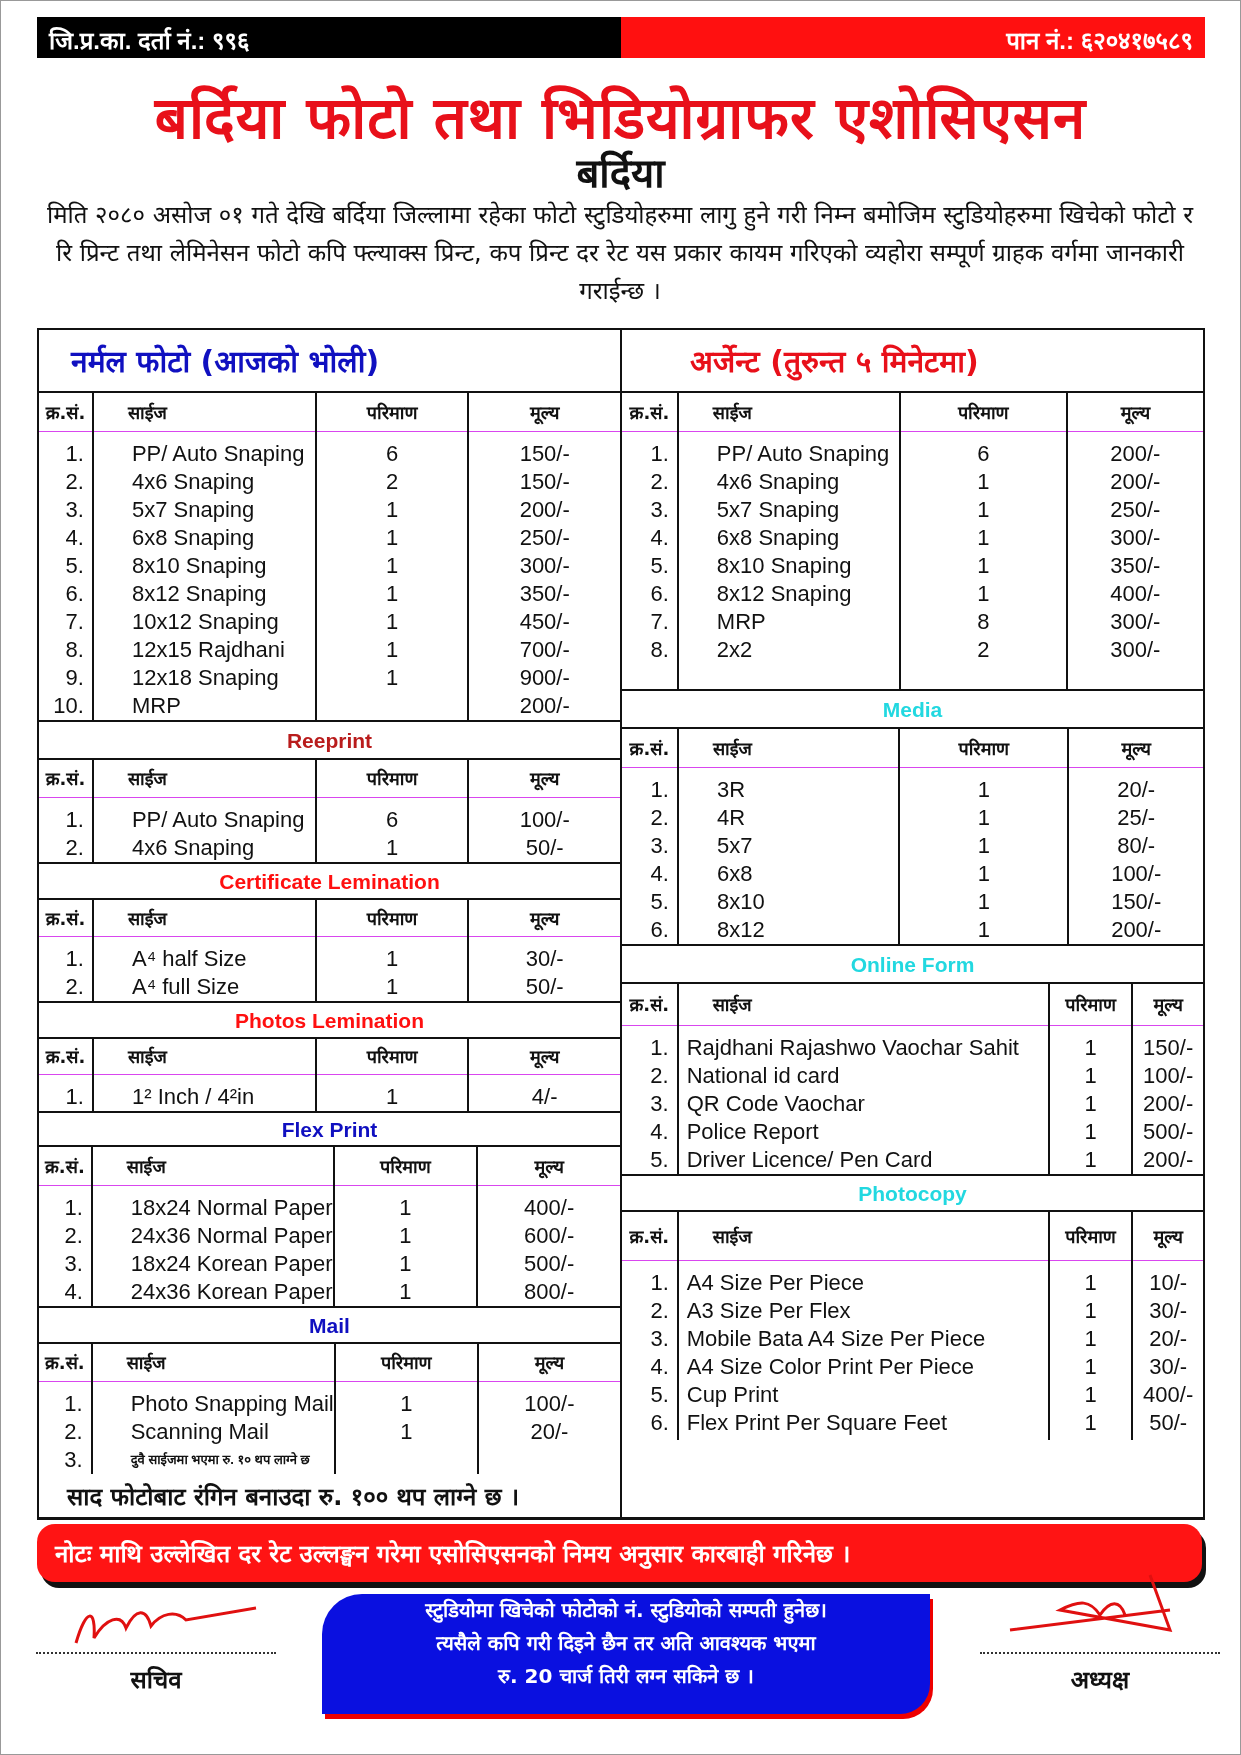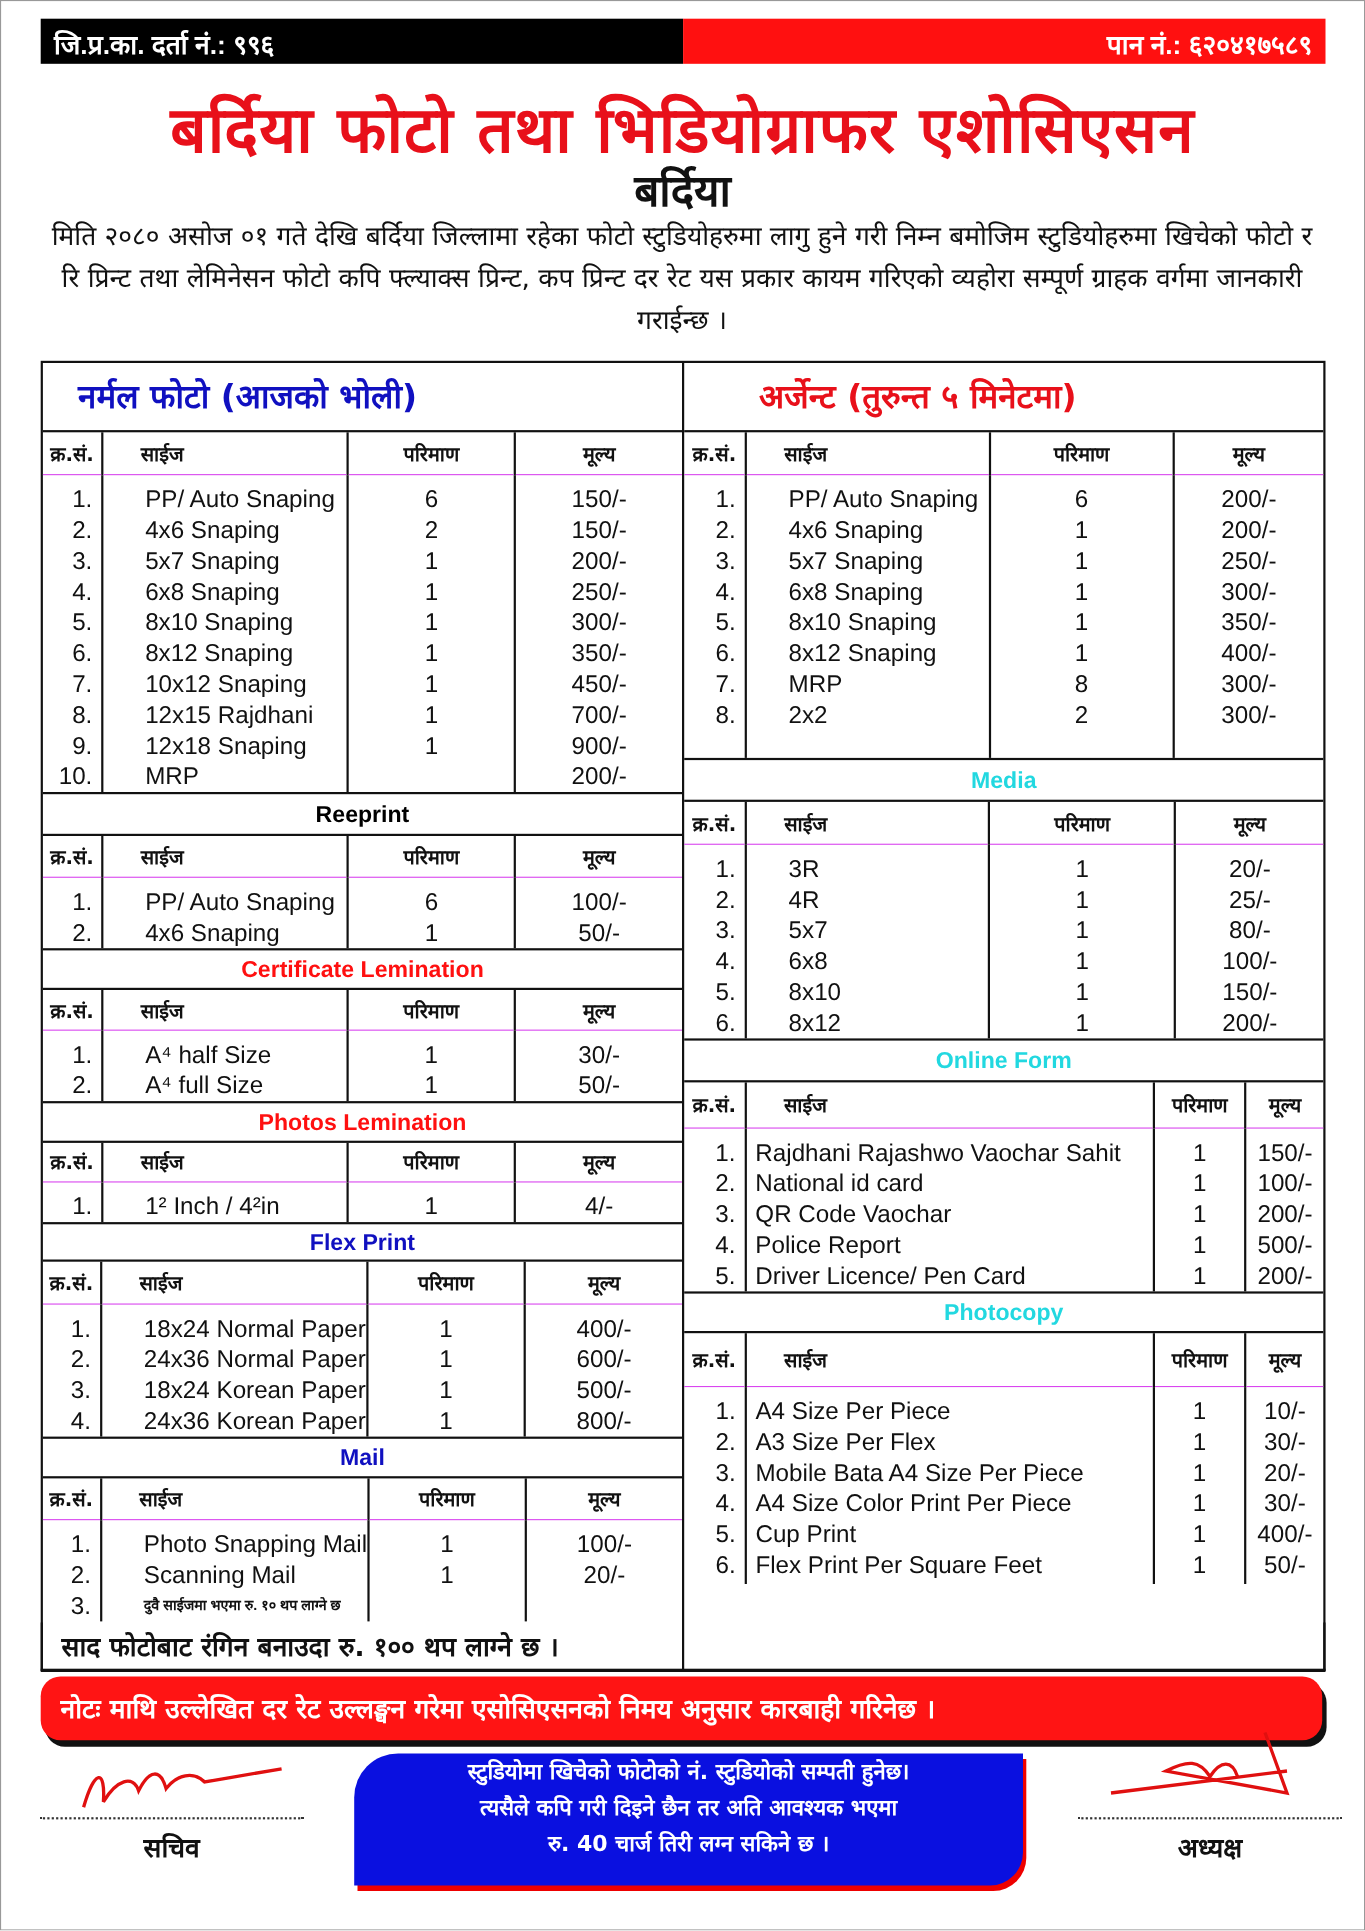--- a/index.html
+++ b/index.html
@@ -32,21 +32,21 @@
   td { font-size: 22px; border-right: 2px solid #111; vertical-align: top; padding-top: 2px; line-height: 28px; }
   td.num { text-align: right; padding-right: 8px; }
   td.sz { padding-left: 38px; }
   td.qty { text-align: center; }
   td.price { text-align: center; }
   .cell-line { display: block; height: 28px; white-space: nowrap; }
   tbody.body-row td { padding-top: 8px; }
   .sect { border-bottom: 2px solid #111; }
   .sect:last-child { border-bottom: none; }
 
-  .footer-row { position: absolute; left: 37px; top: 1475px; width: 1168px; height: 44px; border: 2px solid #111; border-top: none; font-size: 24px; font-weight: bold; padding: 4px 17px; font-family: "DejaVu Sans", sans-serif; }
+  .footer-row { position: absolute; left: 37px; top: 1475px; width: 1168px; height: 44px; border: 2px solid #111; border-top: none; font-size: 24px; font-weight: bold; padding: 4px 28px; font-family: "DejaVu Sans", sans-serif; }
 
   .note-bar { position: absolute; left: 37px; top: 1524px; width: 1165px; height: 58px; background: #ff1414; border-radius: 18px; color: #fff; font-size: 24px; font-weight: bold; padding: 12px 18px; box-shadow: 4px 6px 0 #111; white-space: nowrap; font-family: "DejaVu Sans", sans-serif; overflow: hidden; }
 
   .blue-box { position: absolute; left: 322px; top: 1594px; width: 608px; height: 120px; background: #0a10e0; color: #fff; border-radius: 40px 0 30px 0; text-align: center; font-size: 20px; font-weight: bold; line-height: 33px; box-shadow: 3px 5px 0 #e00; font-family: "DejaVu Sans", sans-serif; }
 
   .sig { position: absolute; top: 1640px; width: 240px; text-align: center; }
   .sig.left { left: 36px; }
   .sig.right { left: 980px; }
   .sig .dots { border-bottom: 2px dotted #333; height: 14px; margin-bottom: 8px; }
   .sig .role { font-size: 24px; font-weight: bold; font-family: "DejaVu Sans", sans-serif; }
@@ -133,21 +133,21 @@
                 <span class="cell-line">450/-</span>
                 <span class="cell-line">700/-</span>
                 <span class="cell-line">900/-</span>
                 <span class="cell-line">200/-</span>
               </td>
             </tr>
           </tbody>
         </table>
       </div>
     <div id="sec-reprint" class="sect">
-        <div class="sec-title " style="color: #000000; height: 38px; line-height: 38px;">Reeprint</div>
+        <div class="sec-title " style="color: #b91c1c; height: 38px; line-height: 38px;">Reeprint</div>
         <table>
           <colgroup>
             <col style="width: 54px;">
             <col style="width: 223px;">
             <col style="width: 153px;">
             <col style="width: 152px;">
           </colgroup>
           <thead>
             <tr>
               <th>क्र.सं.</th>
@@ -571,21 +571,21 @@
   </div>
 </div>
 
 <div class="footer-row">साद फोटोबाट रंगिन बनाउदा रु. १०० थप लाग्ने छ ।</div>
 
 <div class="note-bar">नोटः माथि उल्लेखित दर रेट उल्लङ्घन गरेमा एसोसिएसनको निमय अनुसार कारबाही गरिनेछ ।</div>
 
 <div class="blue-box">
   <div>स्टुडियोमा खिचेको फोटोको नं. स्टुडियोको सम्पती हुनेछ।</div>
   <div>त्यसैले कपि गरी दिइने छैन तर अति आवश्यक भएमा</div>
-  <div>रु. 40 चार्ज तिरी लग्न सकिने छ ।</div>
+  <div>रु. 20 चार्ज तिरी लग्न सकिने छ ।</div>
 </div>
 
 <div class="sig left">
   <svg width="200" height="70" style="left:30px">
     <path d="M10 55 C20 20, 30 20, 28 50 C40 30, 55 25, 60 40 C70 20, 80 20, 85 38 C95 25, 110 22, 120 32 L190 20" stroke="#e01010" stroke-width="3" fill="none"></path>
   </svg>
   <div class="dots"></div>
   <div class="role">सचिव</div>
 </div>
 

